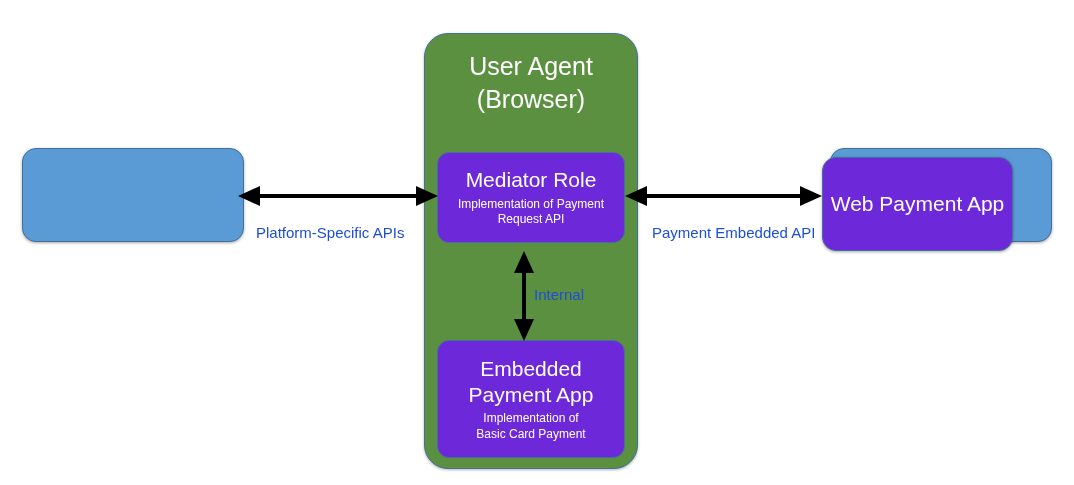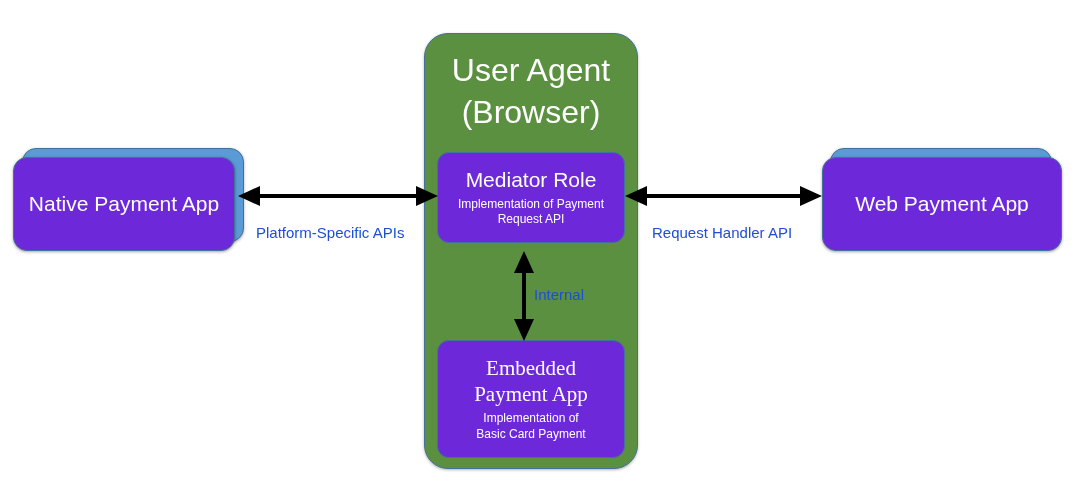--- a/index.html
+++ b/index.html
@@ -60,50 +60,50 @@
     border-radius: 24px;
     box-shadow: 0 1px 3px rgba(0,0,0,0.3);
   }
   #user-agent-title {
     position: absolute;
     left: 424px;
     top: 50px;
     width: 214px;
     text-align: center;
     color: #ffffff;
-    font-size: 32px;
+    font-size: 25px;
     line-height: 1.3;
     white-space: pre-line;
   }
 
   
   #native-payment-app-back  { left: 22px;  top: 148px; width: 222px; height: 94px; }
   #native-payment-app {
     left: 13px; top: 157px; width: 222px; height: 94px;
     font-size: 21px;
   }
 
   #web-payment-app-back     { left: 830px; top: 148px; width: 222px; height: 94px; }
   #web-payment-app {
-    left: 822px; top: 157px; width: 240px; height: 94px;
+    left: 822px; top: 157px; width: 191px; height: 94px;
     font-size: 21px;
   }
 
   #mediator-role {
     left: 437px; top: 152px; width: 188px; height: 91px;
     border-radius: 12px;
   }
   #embedded-payment-app {
     left: 437px; top: 340px; width: 188px; height: 118px;
     border-radius: 12px;
   }
 
   .box-title    { font-size: 21px; }
   .box-subtitle { font-size: 12px; margin-top: 4px; line-height: 1.28; white-space: pre-line; }
-  .box-title.multiline { white-space: pre-line; line-height: 1.22; font-family: Liberation Serif, serif; }
+  .box-title.multiline { white-space: pre-line; line-height: 1.22; }
 
   
   .arrow-h {
     position: absolute;
     height: 26px;
     display: block;
   }
   .arrow-v {
     position: absolute;
     width: 26px;
@@ -123,23 +123,20 @@
 </style>
 </head>
 <body>
 
 <div id="canvas">
 
   <div id="user-agent-container"></div>
   <div id="user-agent-title"><span>User Agent</span><br><span>(Browser)</span></div>
 
   <div class="stack-back" id="native-payment-app-back"></div>
-  <div class="rbox shadowed" id="native-payment-app">
-    <div class="box-title">Native Payment App</div>
-  </div>
 
   <div class="stack-back" id="web-payment-app-back"></div>
   <div class="rbox shadowed" id="web-payment-app">
     <div class="box-title">Web Payment App</div>
   </div>
 
   <div class="rbox" id="mediator-role">
     <div class="box-title">Mediator  Role</div>
     <div class="box-subtitle">Implementation of Payment
 Request API</div>
@@ -157,21 +154,21 @@
     <rect x="20" y="11" width="160" height="4" fill="#000000"></rect>
     <polygon points="200,13 178,3 178,23" fill="#000000"></polygon>
   </svg>
   <div class="edge-label" id="label-platform-specific-apis">Platform-Specific APIs</div>
 
   <svg class="arrow-h" style="left:625px; top:183px;" width="197" height="26" viewBox="0 0 197 26">
     <polygon points="0,13 22,3 22,23" fill="#000000"></polygon>
     <rect x="20" y="11" width="157" height="4" fill="#000000"></rect>
     <polygon points="197,13 175,3 175,23" fill="#000000"></polygon>
   </svg>
-  <div class="edge-label" id="label-payment-handler-api">Request Handler API</div>
+  <div class="edge-label" id="label-payment-handler-api">Payment Embedded API</div>
 
   <svg class="arrow-v" style="left:511px; top:251px;" width="26" height="90" viewBox="0 0 26 90">
     <polygon points="13,0 3,22 23,22" fill="#000000"></polygon>
     <rect x="11" y="20" width="4" height="50" fill="#000000"></rect>
     <polygon points="13,90 3,68 23,68" fill="#000000"></polygon>
   </svg>
   <div class="edge-label" id="label-internal">Internal</div>
 
 </div>
 

